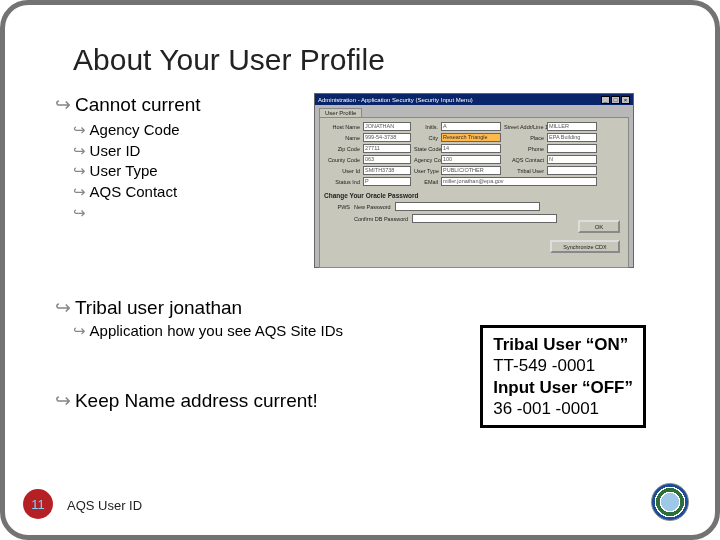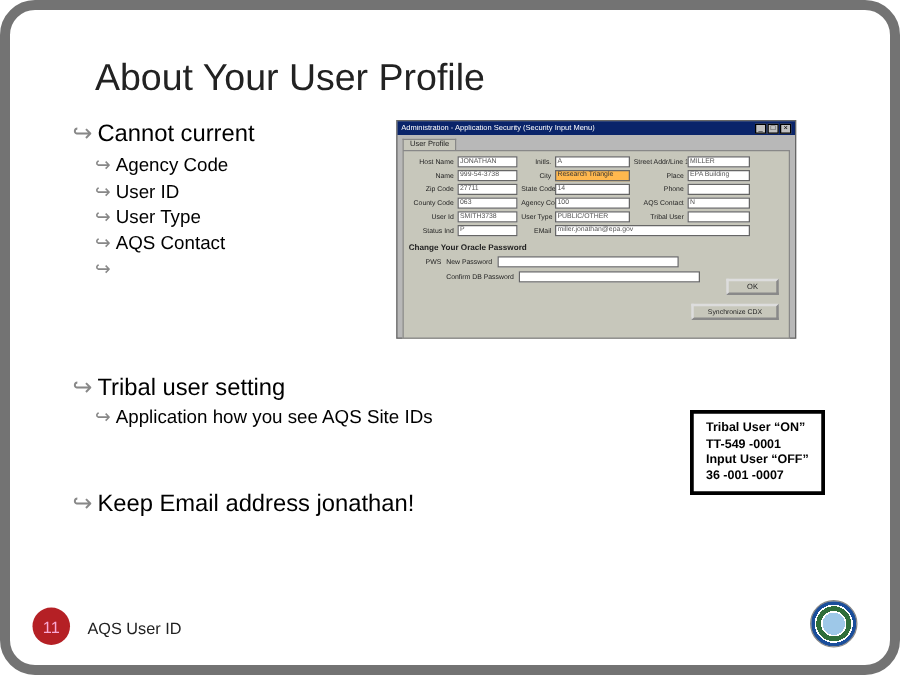--- a/index.html
+++ b/index.html
@@ -1,19 +1,19 @@
 <!DOCTYPE html>
 <html><head>
 <meta charset="utf-8">
 <style>
   * { box-sizing: border-box; margin: 0; padding: 0; }
   html, body { width: 720px; height: 540px; background: #fff; font-family: Arial, sans-serif; overflow: hidden; }
   .slide {
     position: relative; width: 720px; height: 540px;
-    border: 8px solid #737373; border-radius: 28px;
+    border: 5px solid #737373; border-radius: 28px;
     padding: 38px 50px 20px 50px;
   }
   .title {
     font-size: 30px; font-weight: 400; color: #222;
     margin-left: 18px;
   }
   .body-row { display: flex; margin-top: 16px; gap: 14px; }
   .left-col { flex: 0 0 245px; }
   .right-col { flex: 1; }
   .bp { display: flex; align-items: flex-start; line-height: 1.25; color: #000; }
@@ -48,34 +48,34 @@
   .formgrid .fldsel { background: #ffb84e; border: 1px solid #666; height: 9px; font-size: 5.5px; padding: 0 1px; color: #333; overflow: hidden; }
   .section-label { font-weight: bold; font-size: 6.5px; margin: 6px 0 3px 0; }
   .pwrow { display: flex; align-items: center; gap: 4px; margin-bottom: 3px; }
   .pwrow .lbl { width: 26px; font-size: 5.5px; text-align: right; }
   .pwrow .fld { background: #fff; border: 1px solid #666; height: 9px; width: 145px; }
   .okbtn { position: absolute; right: 8px; bottom: 34px; width: 42px; height: 13px; background: #c7c7bb; border: 2px outset #ddd; font-size:6px; text-align:center; line-height:11px;}
   .syncbtn { position: absolute; right: 8px; bottom: 14px; width: 70px; height: 13px; background: #c7c7bb; border: 2px outset #ddd; font-size:5.5px; text-align:center; line-height:11px;}
 
   
   .callout {
-    position: absolute; right: 52px; top: 320px;
+    position: absolute; right: 69px; top: 320px;
     border: 3px solid #000; padding: 6px 10px;
-    font-size: 10px; font-weight: bold; line-height: 1.25;
+    font-size: 17px; font-weight: bold; line-height: 1.25;
     background: #fff;
   }
-  .callout .indent { font-weight: bold; }
+  .callout .indent { font-weight: normal; }
 
   .keep { margin-top: 48px; }
 
   
   .pagecircle {
     position: absolute; left: 18px; bottom: 16px;
     width: 30px; height: 30px; border-radius: 50%;
-    background: #b52025; color: #f9a8d4;
+    background: #b52025; color: #7dd3fc;
     display: flex; align-items: center; justify-content: center;
     font-size: 13px;
   }
   .footertxt {
     position: absolute; left: 62px; bottom: 22px;
     font-size: 13px; color: #222;
   }
   .logo {
     position: absolute; right: 26px; bottom: 14px;
     width: 38px; height: 38px; border-radius: 50%;
@@ -187,35 +187,35 @@
 
           <div class="okbtn">OK</div>
           <div class="syncbtn">Synchronize CDX</div>
         </div>
       </div>
     </div>
   </div>
 
   <div class="bp l1-wide">
       <span class="arrow">↪</span>
-      <span>Tribal user setting</span>
+      <span>Tribal user jonathan</span>
     </div>
   <div class="bp l2-wide">
       <span class="arrow">↪</span>
       <span style="max-width:290px">Application how you see AQS Site IDs</span>
     </div>
 
   <div class="callout">
     <div>Tribal User “ON”</div>
     <div class="indent">TT-549 -0001</div>
     <div>Input User “OFF”</div>
-    <div class="indent">36 -001 -0007</div>
+    <div class="indent">36 -001 -0001</div>
   </div>
 
   <div class="bp l1-wide keep">
       <span class="arrow">↪</span>
-      <span>Keep Email address jonathan!</span>
+      <span>Keep Name address current!</span>
     </div>
 
   <div class="pagecircle">11</div>
   <div class="footertxt">AQS User ID</div>
   <div class="logo"></div>
 </div>
 
 </body></html>

